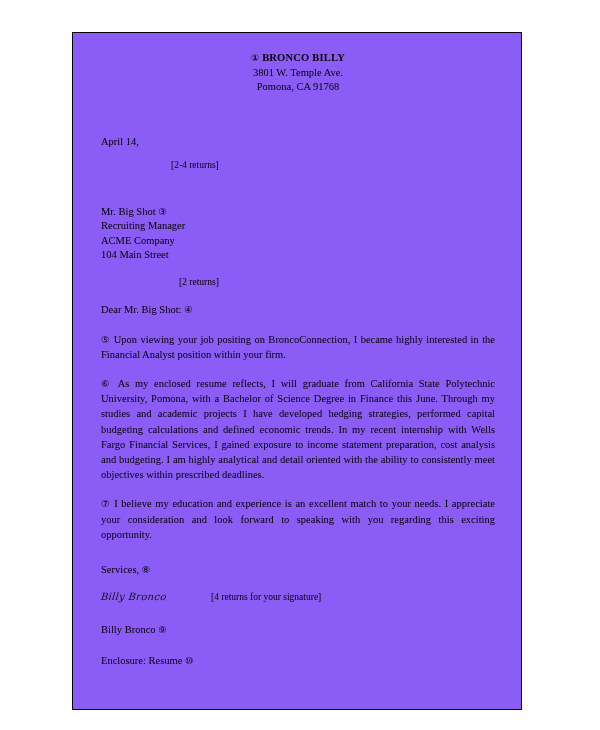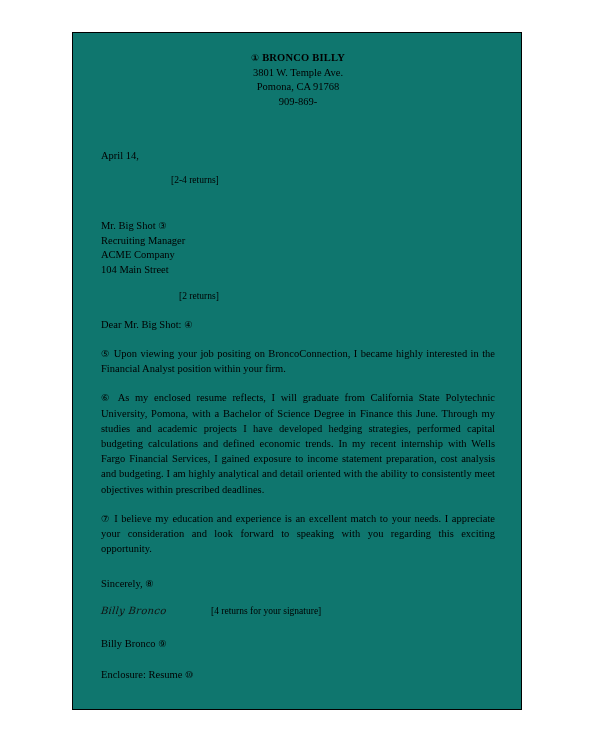--- a/index.html
+++ b/index.html
@@ -12,21 +12,21 @@
     background: #ffffff;
     font-family: "Liberation Serif", serif;
     overflow: hidden;
   }
   .page {
     position: absolute;
     left: 72px;
     top: 32px;
     width: 450px;
     height: 678px;
-    background: #0f766e;
+    background: #8b5cf6;
     border: 1px solid #000000;
     box-sizing: border-box;
   }
   .inner {
     position: absolute;
     left: 28px;
     top: 18px;
     right: 26px;
   }
   .letterhead {
@@ -111,21 +111,20 @@
 <div class="page">
   <div class="inner">
 
     <div class="letterhead">
       <div class="name">
         <span class="cnum">①</span>
         <span>BRONCO BILLY</span>
       </div>
       <div>3801 W. Temple Ave.</div>
       <div>Pomona, CA  91768</div>
-      <div>909-869-</div>
     </div>
 
     <div class="block date">April 14,</div>
 
     <div class="block note-returns-24">[2-4 returns]</div>
 
     <div class="block recipient">
       <div>
         <span>Mr. Big Shot</span>
         <span class="cnum">③</span>
@@ -151,21 +150,21 @@
       <span class="cnum">⑥</span>
       <span>As my enclosed resume reflects, I will graduate from California State Polytechnic University, Pomona, with a Bachelor of Science Degree in Finance this June.  Through my studies and academic projects I have developed hedging strategies, performed capital budgeting calculations and defined economic trends. In my recent internship with Wells Fargo Financial Services, I gained exposure to income statement preparation, cost analysis and budgeting.  I am highly analytical and detail oriented with the ability to consistently meet objectives within prescribed deadlines.</span>
     </div>
 
     <div class="para">
       <span class="cnum">⑦</span>
       <span>I believe my education and experience is an excellent match to your needs. I appreciate your consideration and look forward to speaking with you regarding this exciting opportunity.</span>
     </div>
 
     <div class="closing">
-      <span>Sincerely,</span>
+      <span>Services,</span>
       <span class="cnum">⑧</span>
     </div>
 
     <div class="sig-row">
       <div class="signature">Billy Bronco</div>
       <div class="sig-note">[4 returns for your signature]</div>
     </div>
 
     <div class="typed-name">
       <span>Billy Bronco</span>

